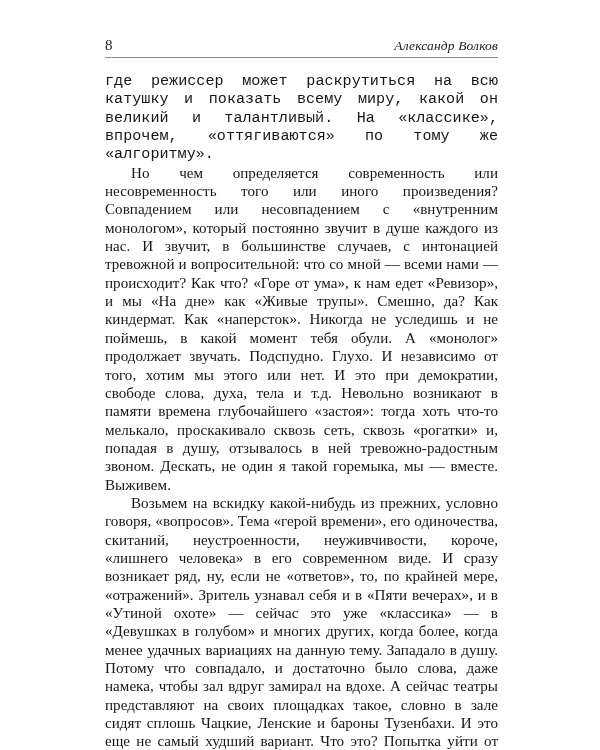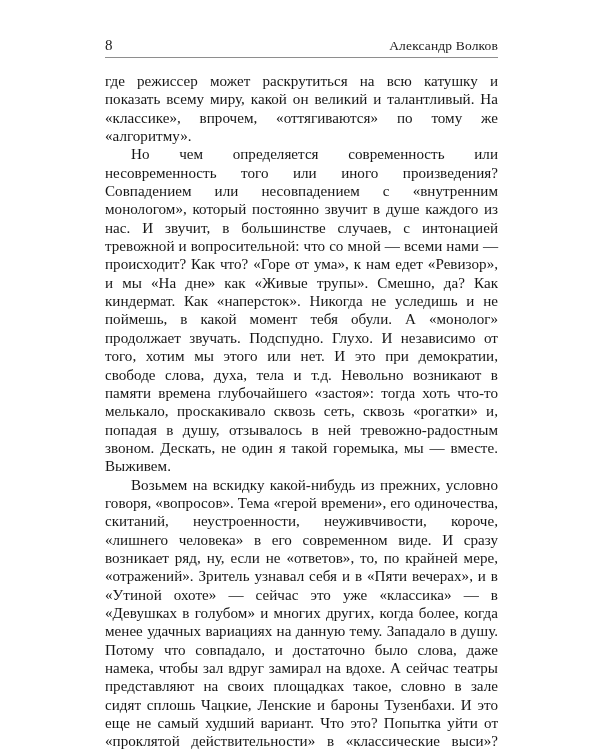--- a/index.html
+++ b/index.html
@@ -43,20 +43,21 @@
   .folio {
     font-size: 15px;
     line-height: 18px;
     letter-spacing: 0.1px;
     color: #1a1a1a;
     font-family: "Liberation Serif", "DejaVu Serif", serif;
   }
   .running-title {
     font-size: 13.5px;
     line-height: 18px;
+    font-style: italic;
     color: #1a1a1a;
     letter-spacing: 0.15px;
     white-space: nowrap;
   }
   .head-rule {
     width: 100%;
     height: 1px;
     background: #8e8e8e;
     margin-top: 3px;
     margin-bottom: 0;
@@ -76,20 +77,21 @@
     word-spacing: 0.1px;
   }
   .body-text p {
     margin: 0;
     padding: 0;
     text-indent: 26px;
     text-align: justify;
   }
   .body-text p.no-indent {
     text-indent: 0;
+    font-family: Liberation Mono, monospace;
   }
   
   .body-text p.cont::after {
     content: "";
     display: inline-block;
     width: 100%;
   }
 </style>
 </head>
 <body>

